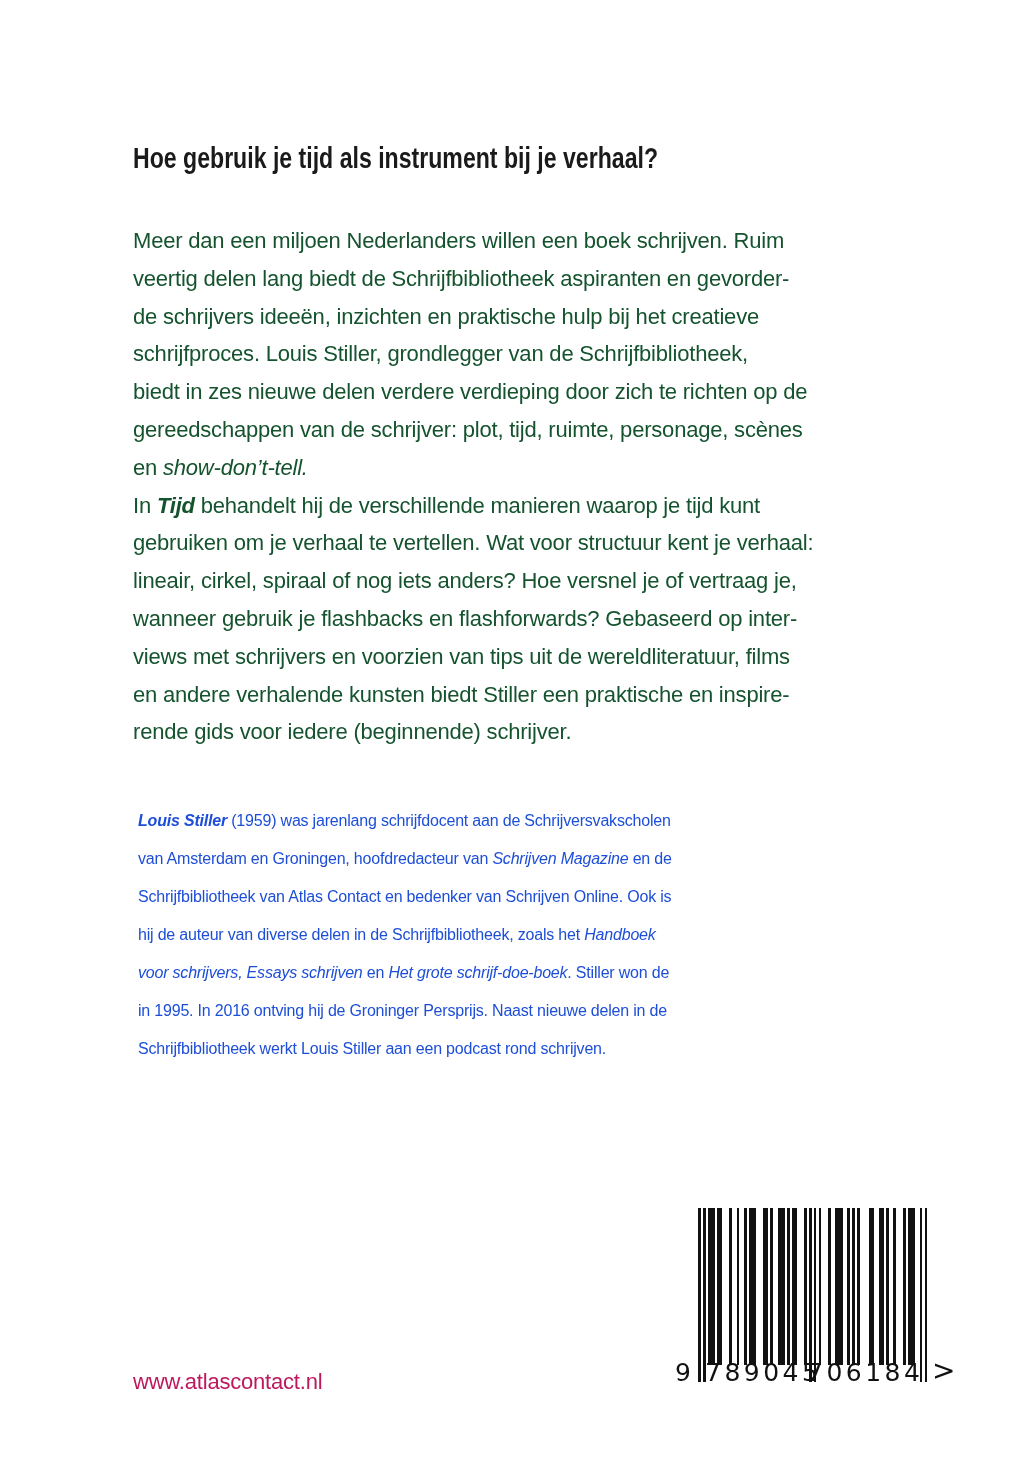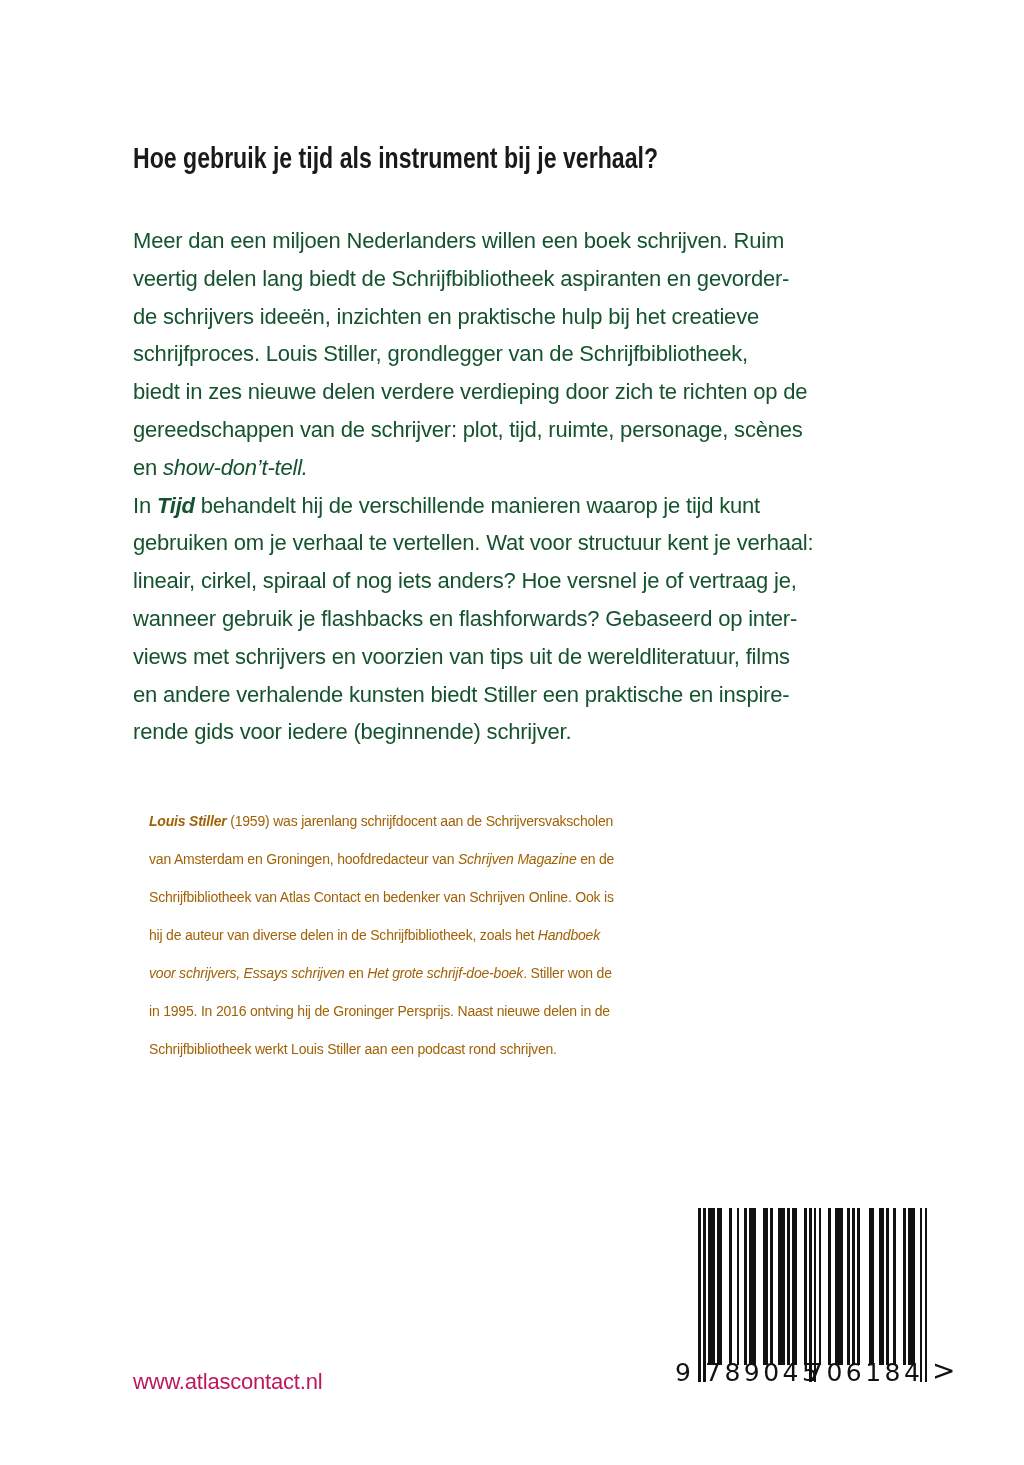--- a/index.html
+++ b/index.html
@@ -24,24 +24,24 @@
   }
 
   .blurb{
     position:absolute;left:133px;top:222px;
     font-size:22px;line-height:37.8px;
     letter-spacing:-0.2px;
     color:#14532d;
     white-space:nowrap;
   }
   .bio{
-    position:absolute;left:149px;top:802px;
-    font-size:14px;line-height:38px;
+    position:absolute;left:138px;top:802px;
+    font-size:16px;line-height:38px;
     letter-spacing:-0.2px;
-    color:#a16207;
+    color:#1d4ed8;
     white-space:nowrap;
   }
   .line{white-space:nowrap;}
   .s-i{font-style:italic;}
   .s-b{font-weight:bold;font-style:italic;}
   .s-sc{font-size:0.8em;letter-spacing:0.5px;}
 
   .url{
     position:absolute;left:133px;top:1369px;
     font-size:22px;letter-spacing:-0.2px;

